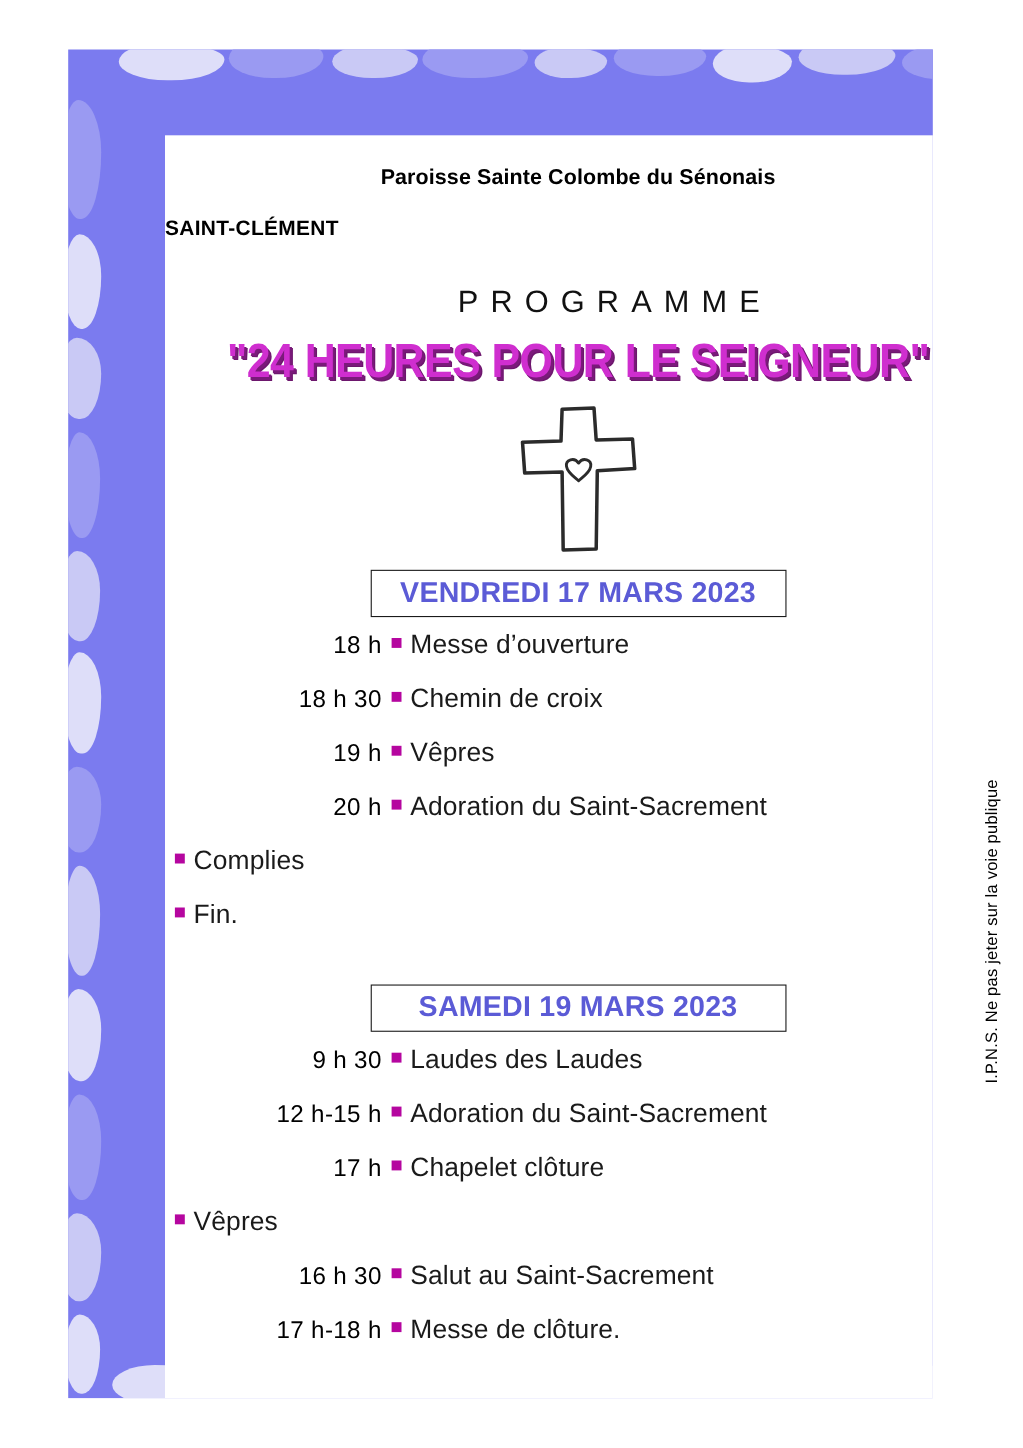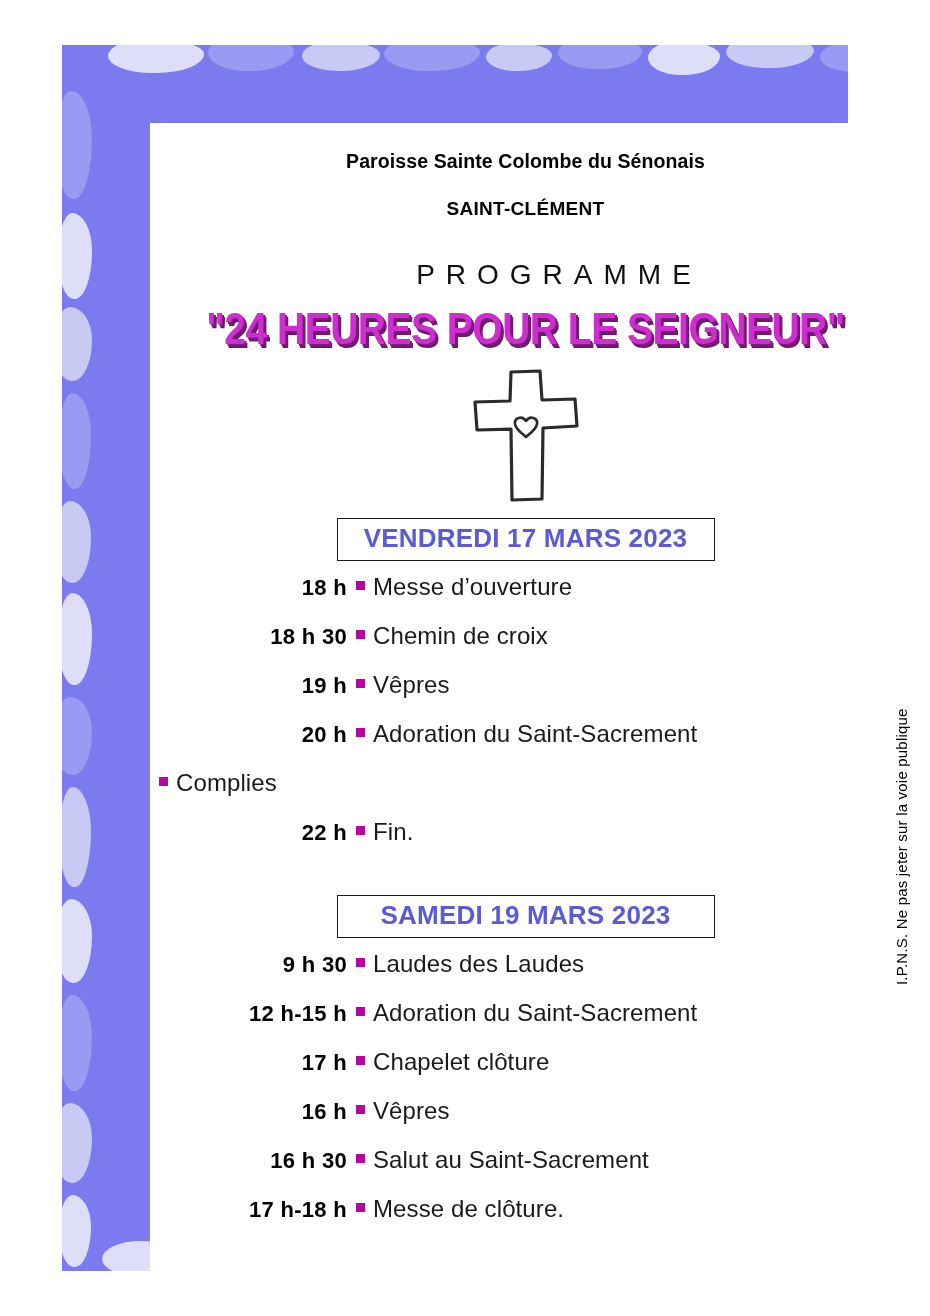--- a/index.html
+++ b/index.html
@@ -57,21 +57,21 @@
     font-size: 19.5px;
     font-weight: bold;
     color: #000000;
     letter-spacing: 0.1px;
   }
   #commune-name {
     position: absolute;
     top: 75px;
     left: 0;
     width: 100%;
-    text-align: center;
+    text-align: left;
     font-size: 19px;
     font-weight: bold;
     color: #000000;
     letter-spacing: 0.3px;
   }
   #programme-word {
     position: absolute;
     top: 136px;
     left: 0;
     width: 100%;
@@ -133,21 +133,21 @@
   .schedule-row {
     display: flex;
     align-items: baseline;
     height: 49px;
   }
   .row-time {
     width: 197px;
     flex: 0 0 197px;
     text-align: right;
     font-size: 22px;
-    font-weight: bold;
+    font-weight: normal;
     color: #000000;
     letter-spacing: 0.3px;
   }
   .row-bullet {
     flex: 0 0 26px;
     display: flex;
     justify-content: center;
   }
   .row-bullet i {
     display: block;
@@ -275,21 +275,20 @@
             </span>
           <span class="row-label">Adoration du Saint-Sacrement</span>
         </div>
         <div class="schedule-row">
           <span class="row-bullet">
               <i></i>
             </span>
           <span class="row-label">Complies</span>
         </div>
         <div class="schedule-row">
-          <span class="row-time">22 h</span>
           <span class="row-bullet">
               <i></i>
             </span>
           <span class="row-label">Fin.</span>
         </div>
 
       </div>
     </section>
 
     <section class="day-block" id="day-block-1">
@@ -311,21 +310,20 @@
           <span class="row-label">Adoration du Saint-Sacrement</span>
         </div>
         <div class="schedule-row">
           <span class="row-time">17 h</span>
           <span class="row-bullet">
               <i></i>
             </span>
           <span class="row-label">Chapelet clôture</span>
         </div>
         <div class="schedule-row">
-          <span class="row-time">16 h</span>
           <span class="row-bullet">
               <i></i>
             </span>
           <span class="row-label">Vêpres</span>
         </div>
         <div class="schedule-row">
           <span class="row-time">16 h 30</span>
           <span class="row-bullet">
               <i></i>
             </span>

